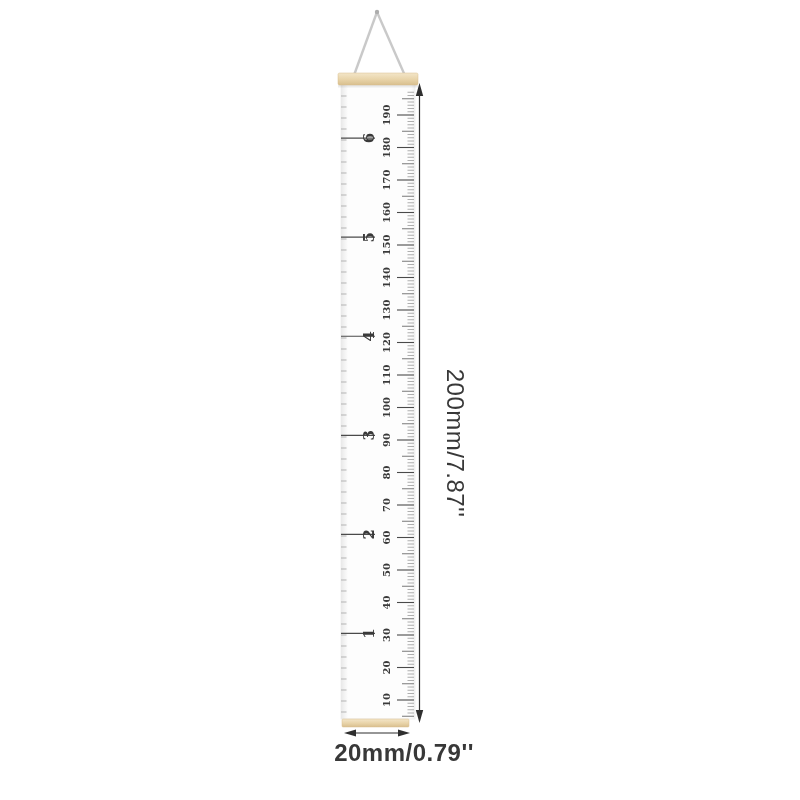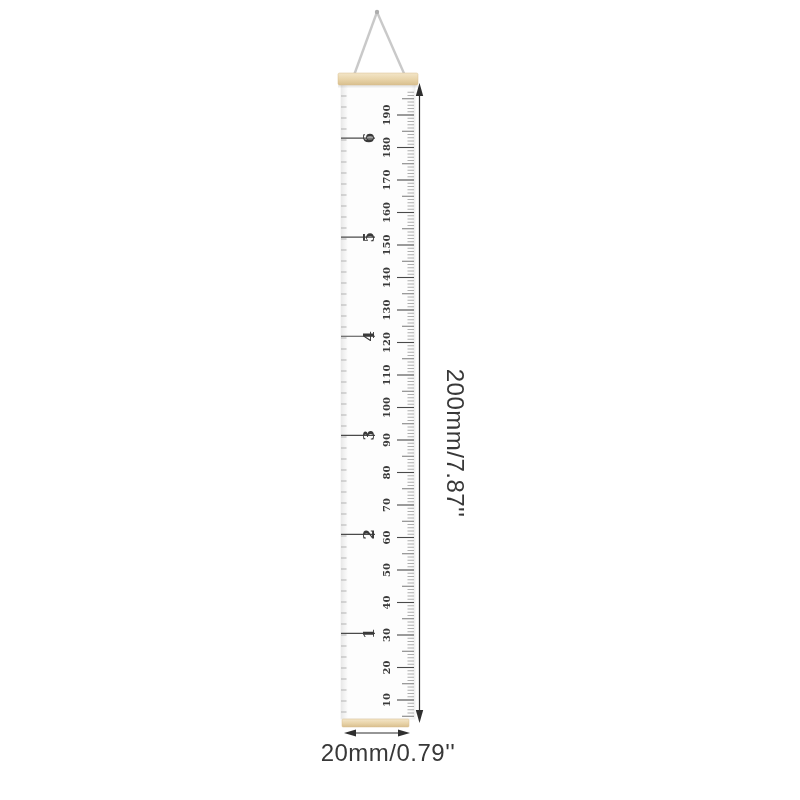--- a/index.html
+++ b/index.html
@@ -2,21 +2,21 @@
 <html><head>
 <meta charset="utf-8">
 <style>
   html,body{margin:0;padding:0;background:#ffffff;}
   #scene{position:relative;width:800px;height:800px;background:#ffffff;overflow:hidden;
          font-family:"Liberation Sans",sans-serif;}
   #art{position:absolute;left:0;top:0;}
   .dim-label{position:absolute;white-space:nowrap;color:#383838;font-size:24px;
              letter-spacing:0.5px;font-family:"Liberation Sans",sans-serif;}
   .dim-label.vertical{left:455px;top:443px;transform:translate(-50%,-50%) rotate(90deg);}
-  .dim-label.horizontal{left:388px;top:753px;transform:translate(-50%,-50%);}
+  .dim-label.horizontal{left:404px;top:753px;transform:translate(-50%,-50%);font-weight:bold;}
 </style>
 </head>
 <body>
 
 <div id="scene">
   <svg id="art" width="800" height="800" viewBox="0 0 800 800">
       <defs>
         <linearGradient id="wood" x1="0" y1="0" x2="0" y2="1">
           <stop offset="0" stop-color="#f3e6c9"></stop>
           <stop offset="0.55" stop-color="#e8d3a8"></stop>

